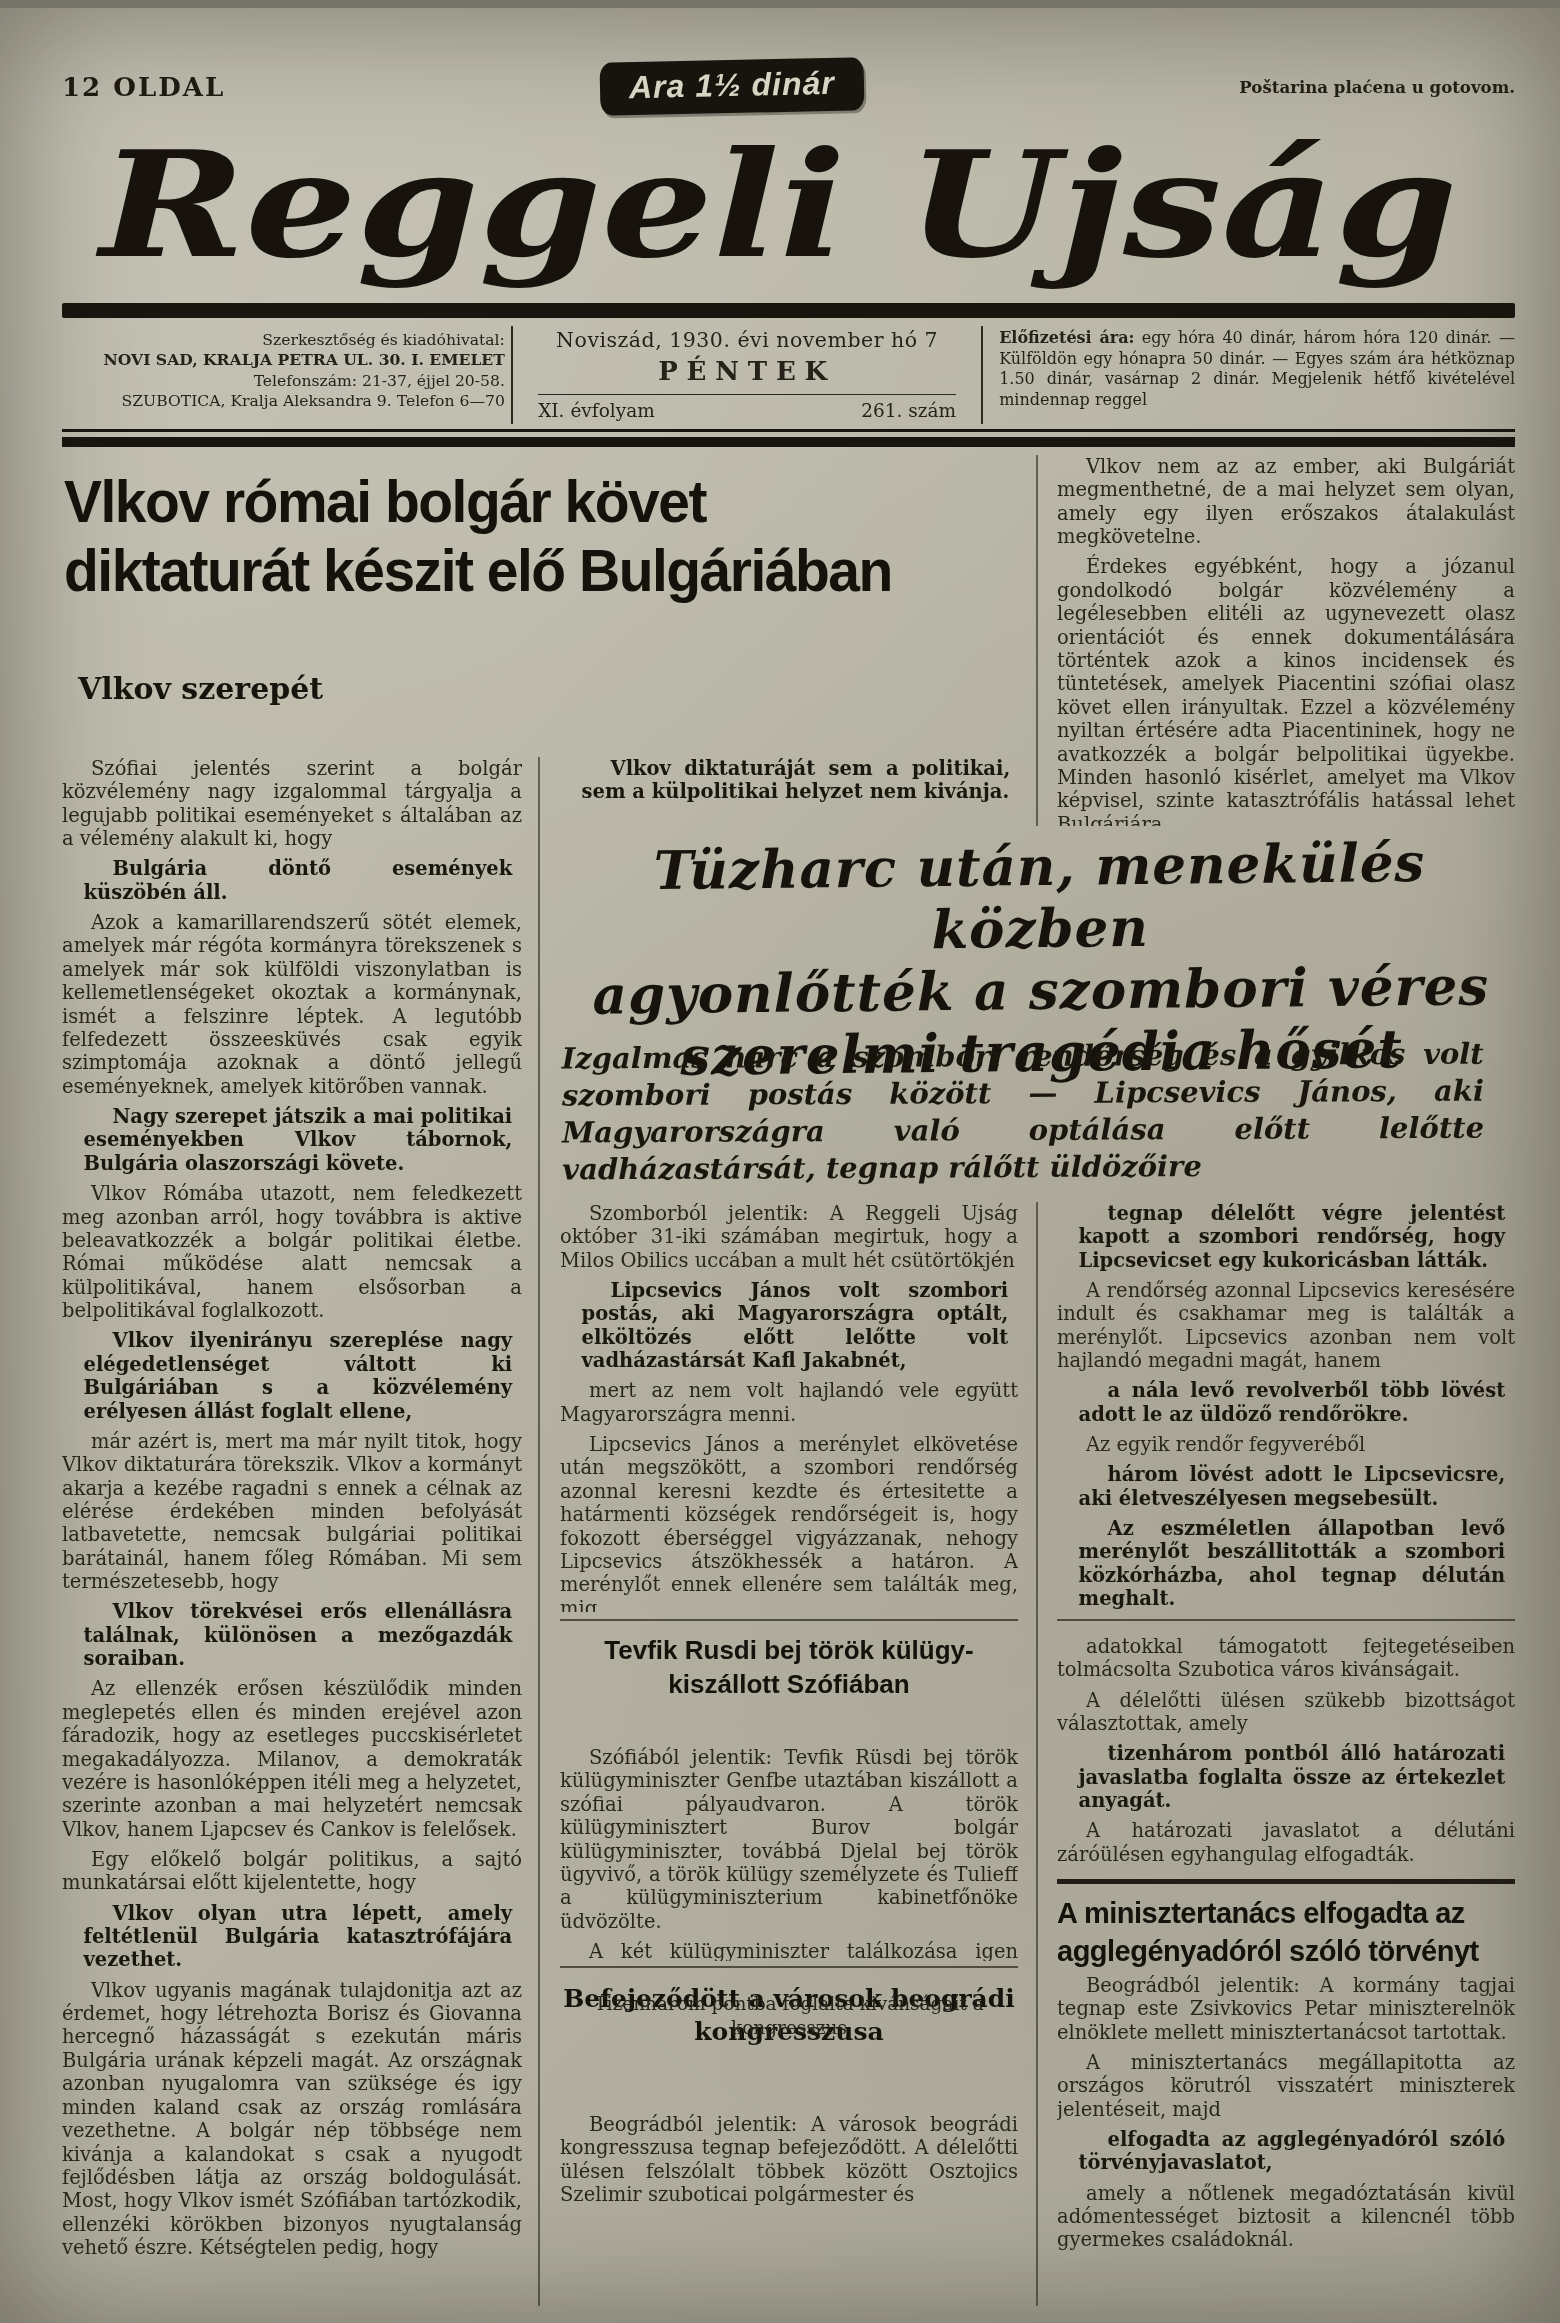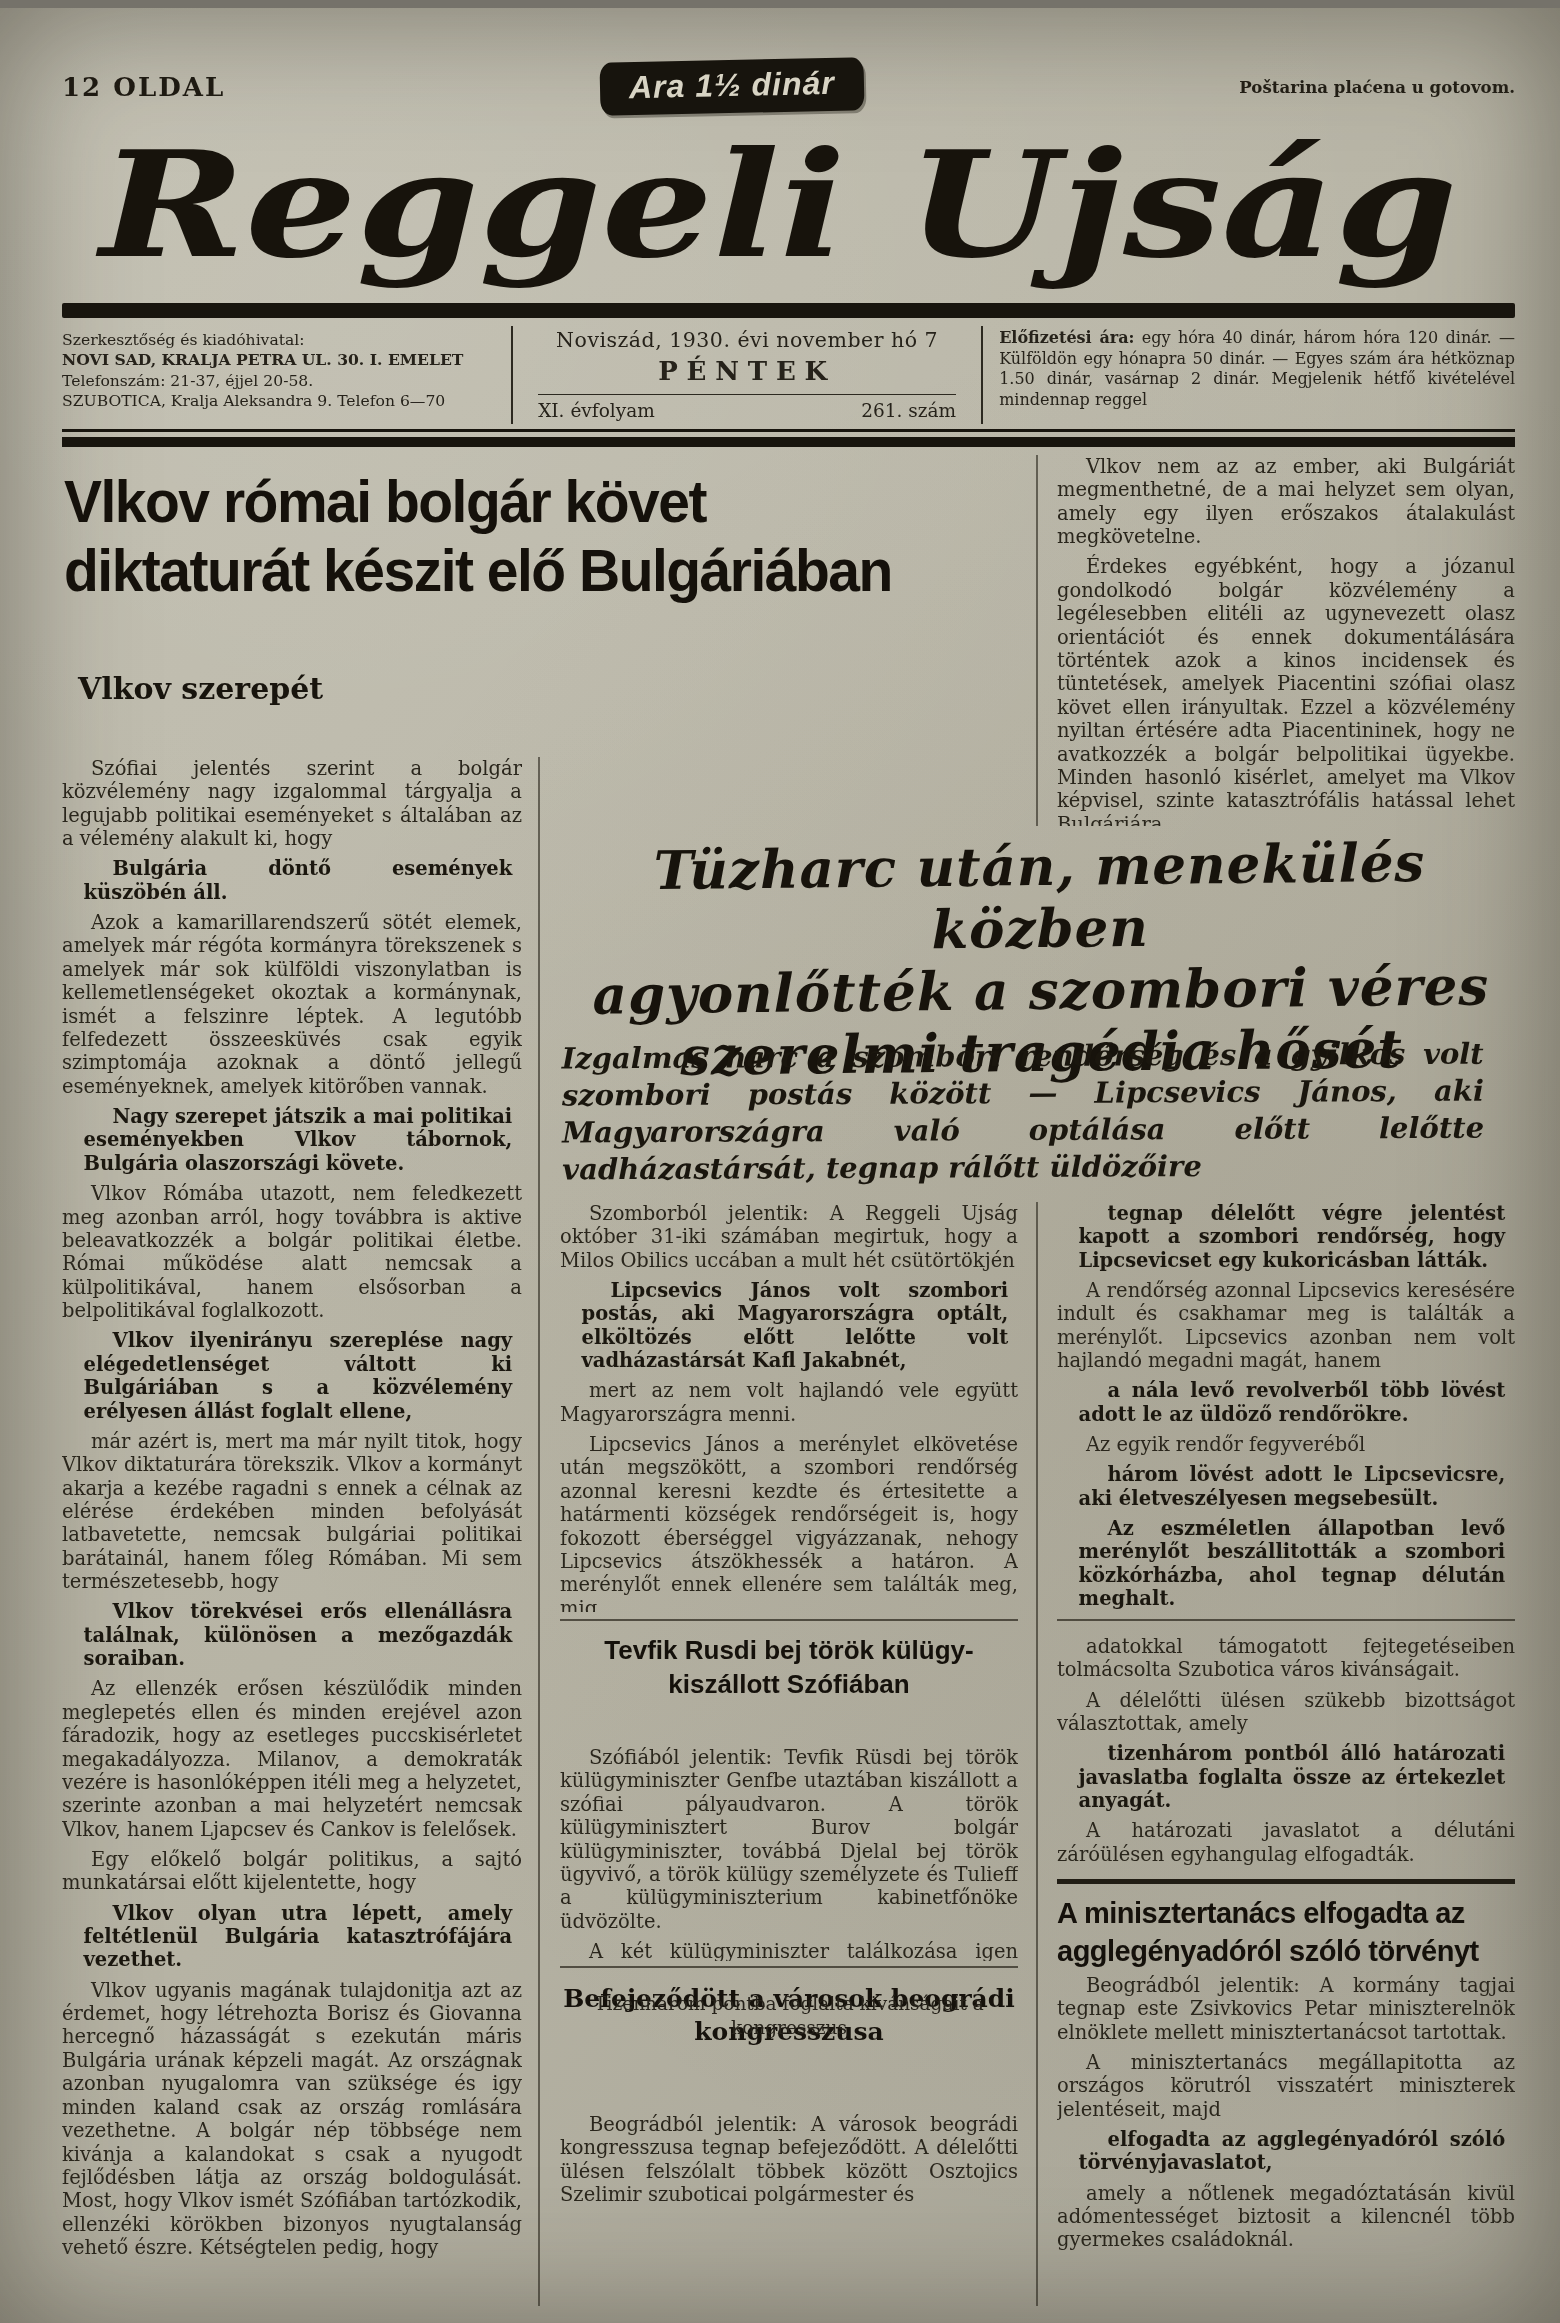--- a/index.html
+++ b/index.html
@@ -29,21 +29,21 @@
 
   
   .masthead { top:94px; left:88px; width:1385px; height:200px; }
   .masthead text { font-family:"DejaVu Serif",serif; font-style:italic; font-weight:bold; fill:#17130c; }
   .bar1 { top:295px; left:62px; width:1453px; height:14.6px; background:#18150e; border-radius:2px; }
   .bar2 { top:421px; left:62px; width:1453px; height:17.6px;
     background:linear-gradient(to bottom,#18150e 0 2.9px,transparent 2.9px 7.8px,#18150e 7.8px 17.6px); }
 
   
   .infobar { top:318px; left:62px; width:1453px; height:98px; display:flex; }
-  .info-left { width:444px; text-align:left; font-size:15.6px; line-height:20.5px; padding-top:3.9px; }
+  .info-left { width:444px; text-align:right; font-size:15.6px; line-height:20.5px; padding-top:3.9px; }
   .info-left .strong { font-weight:bold; }
   .info-sep { width:2px; background:#2c2920; margin:0 5.9px; }
   .info-center { width:458px; text-align:center; padding:2px 19.5px 0; }
   .date-line { font-size:20.5px; letter-spacing:0.5px; }
   .day-line { font-size:26px; font-weight:bold; letter-spacing:8.8px; margin-top:3.9px; }
   .vol-row { display:flex; justify-content:space-between; font-size:18.5px; margin-top:7.8px; border-top:1px solid #2c2920; padding-top:4.9px; }
   .info-right { width:527px; font-size:16px; line-height:20.5px; text-align:justify; padding:2px 0 0 9.8px; }
   .info-right .strong { font-weight:bold; }
 
   
@@ -135,20 +135,23 @@
       <p class="para b">Nagy szerepet játszik a mai politikai eseményekben Vlkov tábornok, Bulgária olaszországi követe.</p>
       <p class="para">Vlkov Rómába utazott, nem feledkezett meg azonban arról, hogy továbbra is aktive beleavatkozzék a bolgár politikai életbe. Római működése alatt nemcsak a külpolitikával, hanem elsősorban a belpolitikával foglalkozott.</p>
       <p class="para b">Vlkov ilyenirányu szereplése nagy elégedetlenséget váltott ki Bulgáriában s a közvélemény erélyesen állást foglalt ellene,</p>
       <p class="para">már azért is, mert ma már nyilt titok, hogy Vlkov diktaturára törekszik. Vlkov a kormányt akarja a kezébe ragadni s ennek a célnak az elérése érdekében minden befolyását latbavetette, nemcsak bulgáriai politikai barátainál, hanem főleg Rómában. Mi sem természetesebb, hogy</p>
       <p class="para b">Vlkov törekvései erős ellenállásra találnak, különösen a mezőgazdák soraiban.</p>
       <p class="para">Az ellenzék erősen készülődik minden meglepetés ellen és minden erejével azon fáradozik, hogy az esetleges puccskisérletet megakadályozza. Milanov, a demokraták vezére is hasonlóképpen itéli meg a helyzetet, szerinte azonban a mai helyzetért nemcsak Vlkov, hanem Ljapcsev és Cankov is felelősek.</p>
       <p class="para">Egy előkelő bolgár politikus, a sajtó munkatársai előtt kijelentette, hogy</p>
       <p class="para b">Vlkov olyan utra lépett, amely feltétlenül Bulgária katasztrófájára vezethet.</p>
       <p class="para">Vlkov ugyanis magának tulajdonitja azt az érdemet, hogy létrehozta Borisz és Giovanna hercegnő házasságát s ezekután máris Bulgária urának képzeli magát. Az országnak azonban nyugalomra van szüksége és igy minden kaland csak az ország romlására vezethetne. A bolgár nép többsége nem kivánja a kalandokat s csak a nyugodt fejlődésben látja az ország boldogulását. Most, hogy Vlkov ismét Szófiában tartózkodik, ellenzéki körökben bizonyos nyugtalanság vehető észre. Kétségtelen pedig, hogy</p>
     </div>
+  <div class="abs colblock" id="col2top">
+      <p class="para b">Vlkov diktaturáját sem a politikai, sem a külpolitikai helyzet nem kivánja.</p>
+    </div>
   <div class="abs colblock" id="col3top">
       <p class="para">Vlkov nem az az ember, aki Bulgáriát megmenthetné, de a mai helyzet sem olyan, amely egy ilyen erőszakos átalakulást megkövetelne.</p>
       <p class="para">Érdekes egyébként, hogy a józanul gondolkodó bolgár közvélemény a legélesebben elitéli az ugynevezett olasz orientációt és ennek dokumentálására történtek azok a kinos incidensek és tüntetések, amelyek Piacentini szófiai olasz követ ellen irányultak. Ezzel a közvélemény nyiltan értésére adta Piacentininek, hogy ne avatkozzék a bolgár belpolitikai ügyekbe. Minden hasonló kisérlet, amelyet ma Vlkov képvisel, szinte katasztrófális hatással lehet Bulgáriára.</p>
     </div>
 
   <div class="abs" id="tuzharc-head">
     <div class="line">Tüzharc után, menekülés közben</div>
     <div class="line">agyonlőtték a szombori véres</div>
     <div class="line">szerelmi tragédia hősét</div>
   </div>

